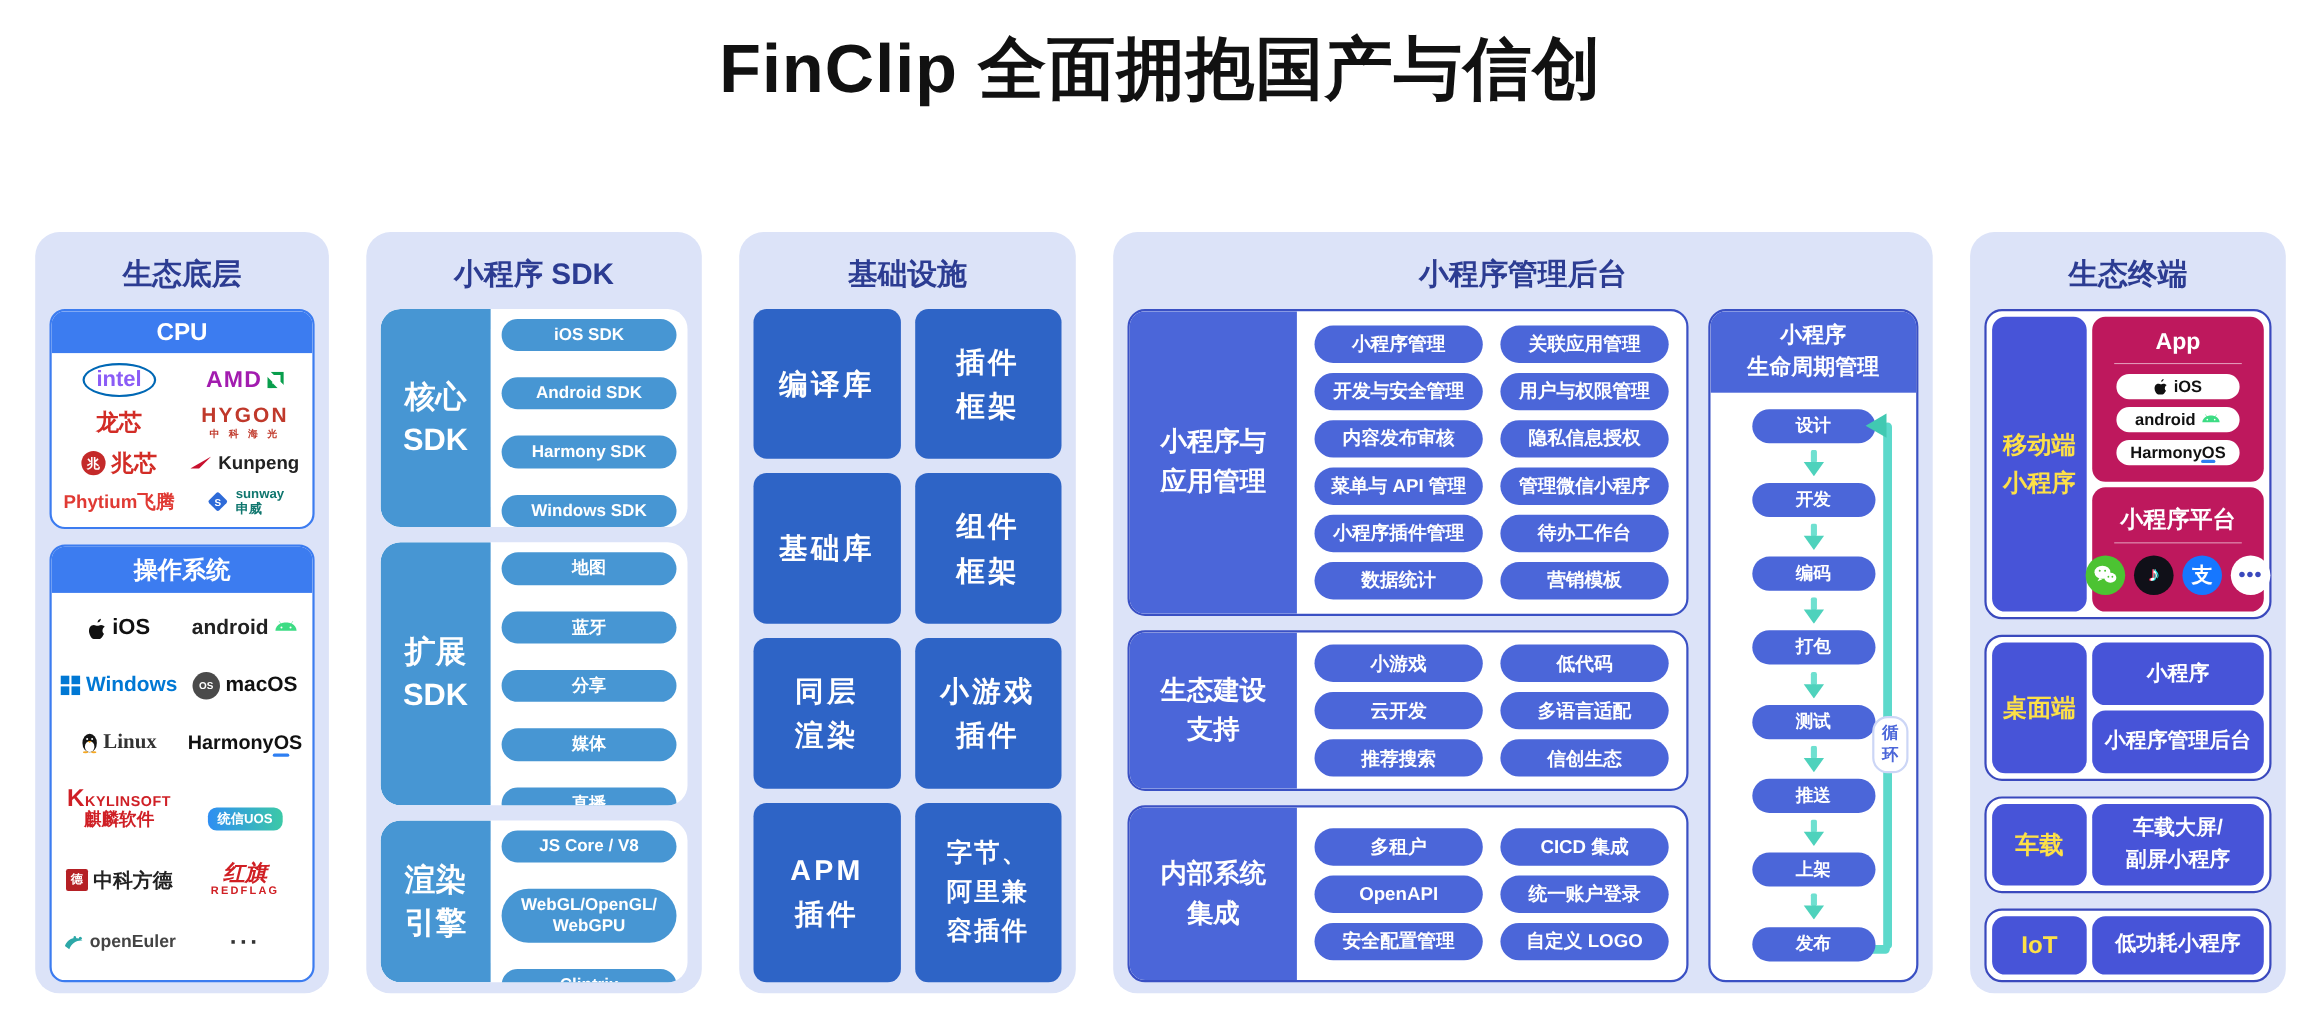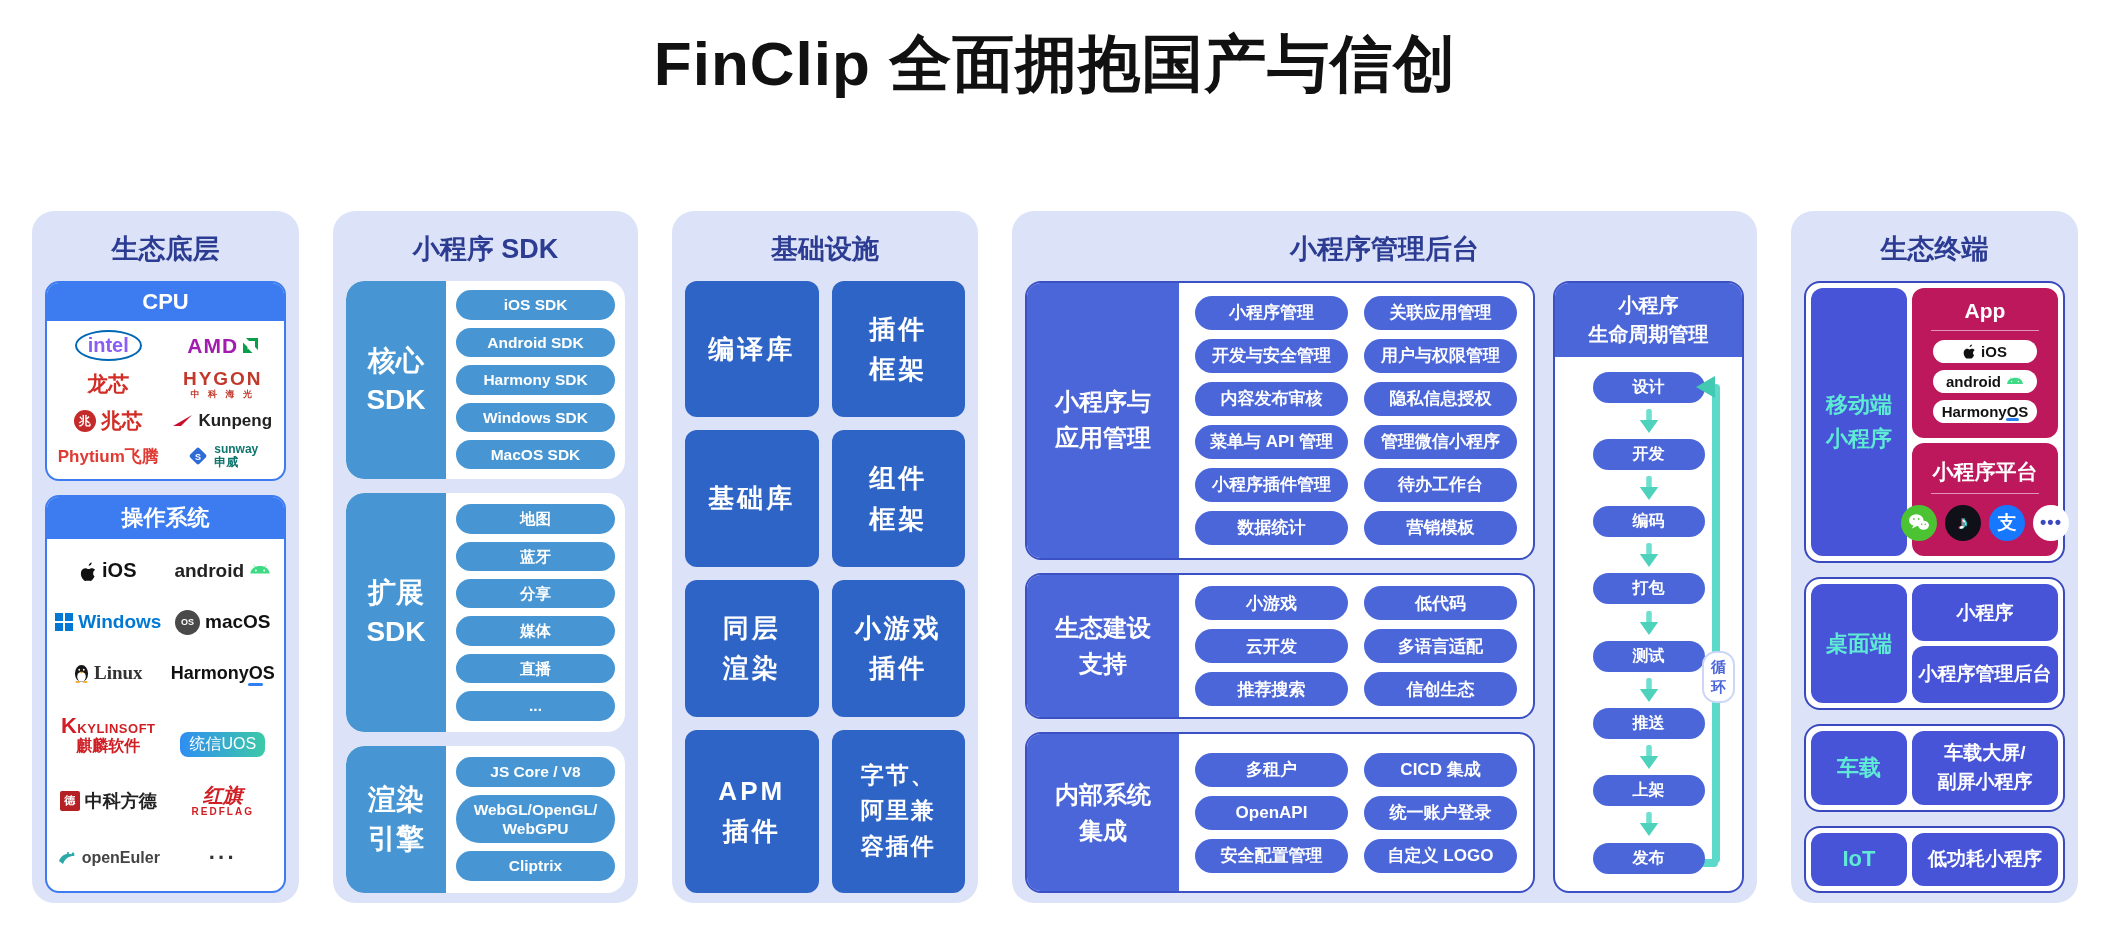--- a/index.html
+++ b/index.html
@@ -59,41 +59,41 @@
   .mac-badge{width:25px;height:25px;border-radius:50%;background:#4a4a4a;color:#fff;font-size:9px;
     display:inline-flex;align-items:center;justify-content:center;font-weight:800;}
   .mac-text{font-size:19px;font-weight:800;color:#111;}
   .linux-text{font-size:19px;font-weight:700;color:#333;font-family:"Liberation Serif",serif;}
   .harmony-label{font-size:18px;font-weight:800;color:#111;position:relative;display:inline-block;}
   .harmony-label::after{content:"";position:absolute;right:12px;bottom:-2px;width:15px;height:3px;background:#2e7ff2;border-radius:2px;}
   .kylin-top{color:#cf1f25;font-weight:900;font-size:13px;letter-spacing:.5px;}
   .kylin-top .bigk{font-size:22px;}
   .kylin-sub{color:#cf1f25;font-weight:900;font-size:16px;}
   .uos-pill{background:linear-gradient(90deg,#2f8ef2,#3cc9a7);color:#fff;border-radius:8px;
-    padding:2px 9px;font-weight:400;font-size:16px;margin-top:20px;}
+    padding:2px 9px;font-weight:700;font-size:12px;margin-top:20px;}
   .fd-seal{width:20px;height:20px;background:#b52025;color:#fff;font-size:11px;display:inline-flex;
     align-items:center;justify-content:center;border-radius:2px;font-weight:700;}
   .fd-text{font-size:18px;font-weight:700;color:#222;font-family:"Liberation Serif",serif;}
   .rf-main{color:#d01f24;font-size:20px;font-weight:900;font-style:italic;font-family:"Liberation Serif",serif;}
   .rf-sub{color:#d01f24;font-size:10px;font-weight:800;letter-spacing:2px;}
   .oe-text{font-size:16px;font-weight:700;color:#444;}
   .dots{font-size:22px;font-weight:900;color:#333;letter-spacing:2px;}
 
   
   .col-sdk{flex:0 0 305px;}
   .sdk-group{display:flex;background:#fff;border-radius:18px;overflow:hidden;min-height:0;}
   .sdk-core{flex:5;}
   .sdk-ext{flex:6;}
   .sdk-render{flex:3.7;}
   .sdk-label{
     background:#4796d3;color:#fff;font-weight:800;font-size:28px;width:100px;flex:none;
     display:flex;align-items:center;justify-content:center;text-align:center;line-height:1.4;
     border-radius:18px 0 0 18px;
   }
-  .sdk-pills{flex:1;padding:9px 10px;display:flex;flex-direction:column;gap:8px;justify-content:center;}
+  .sdk-pills{flex:1;padding:9px 10px;display:flex;flex-direction:column;gap:24px;justify-content:flex-start;}
   .sdk-pill{
     background:#4796d3;color:#fff;border-radius:999px;text-align:center;font-weight:700;
     font-size:15.5px;padding:5px 4px;line-height:1.25;
   }
 
   
   .col-infra{flex:0 0 306px;}
   .infra-grid{flex:1;display:grid;grid-template-columns:1fr 1fr;gap:13px;}
   .infra-tile{
     background:#2e64c6;border-radius:12px;color:#fff;font-weight:800;font-size:26px;
@@ -139,21 +139,21 @@
     text-align:center;z-index:4;}
 
   
   .col-term{flex:0 0 287px;}
   .t-group{display:flex;background:#fff;border:2.5px solid #3a49bd;border-radius:16px;
     padding:5px;gap:5px;min-height:0;}
   .tg-1{flex:5.1;}
   .tg-2{flex:2.25;}
   .tg-3{flex:1.4;}
   .tg-4{flex:1;}
-  .t-label{background:#4754d8;border-radius:12px;width:96px;flex:none;color:#5eead4;font-weight:800;
+  .t-label{background:#4754d8;border-radius:12px;width:86px;flex:none;color:#fde047;font-weight:800;
     font-size:22px;display:flex;align-items:center;justify-content:center;text-align:center;line-height:1.55;}
   .t-content{flex:1;display:flex;flex-direction:column;gap:5px;min-width:0;}
   .t-card{background:#be185d;border-radius:12px;color:#fff;padding:8px 10px;display:flex;
     flex-direction:column;align-items:center;min-height:0;}
   .t-card.grow{flex:1;justify-content:center;}
   .t-card-title{font-weight:800;font-size:21px;margin:3px 0 7px;}
   .t-divider{width:85%;height:1px;background:rgba(255,255,255,.55);margin-bottom:9px;flex:none;}
   .t-pill{background:#fff;border-radius:999px;width:82%;padding:3px 0;display:flex;align-items:center;
     justify-content:center;gap:5px;color:#111;font-weight:700;font-size:15px;margin-bottom:7px;flex:none;}
   .t-pill .harmony-label{font-size:15px;}

